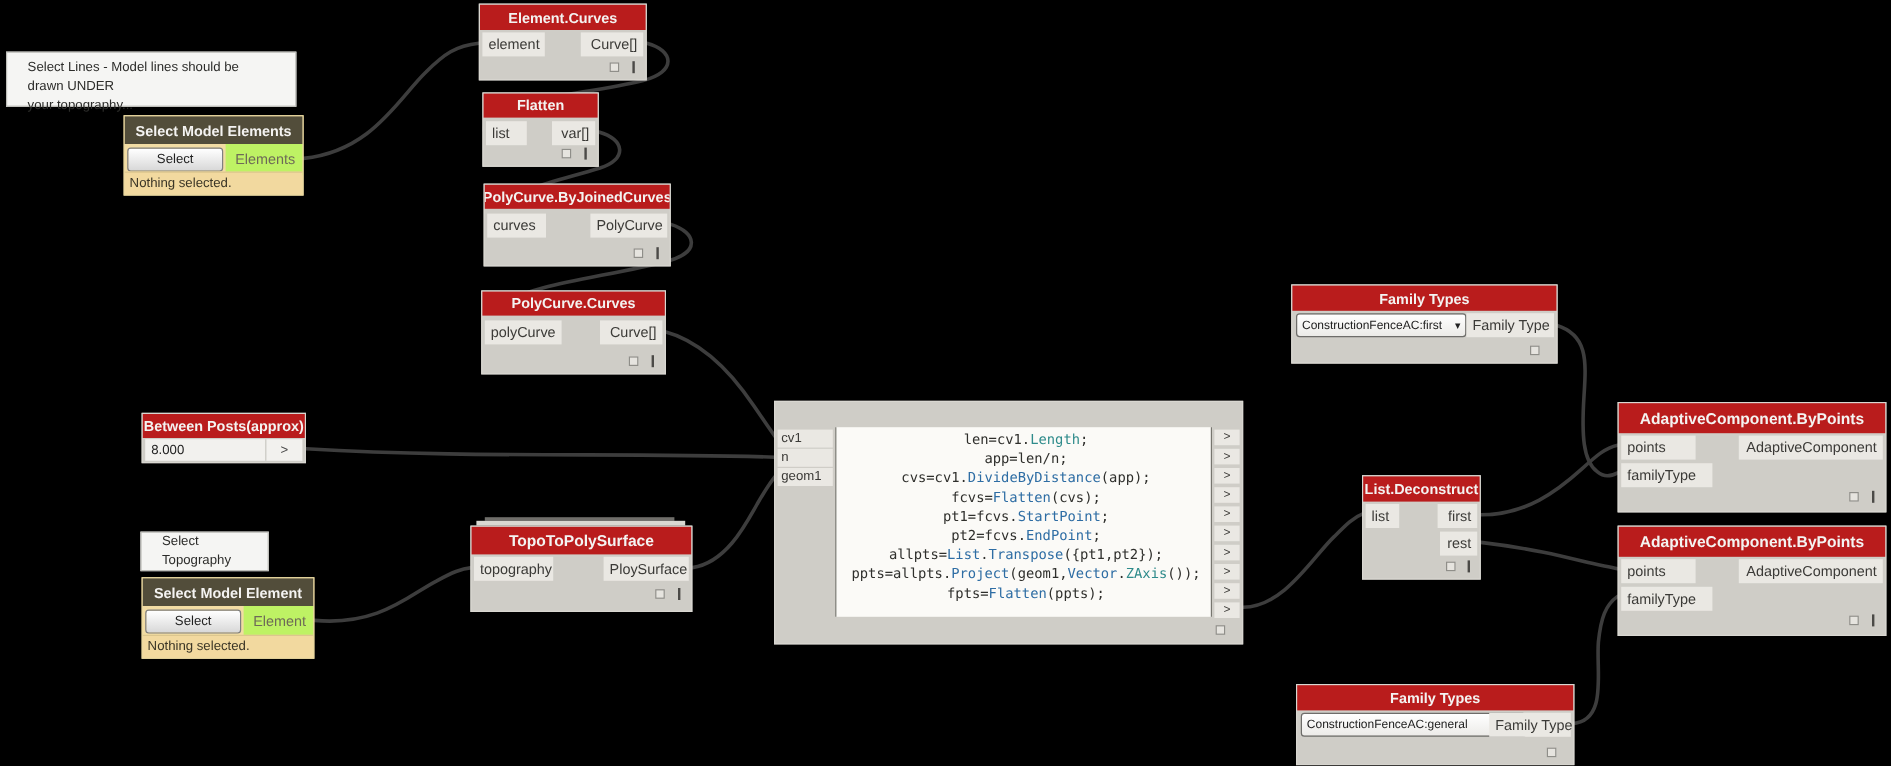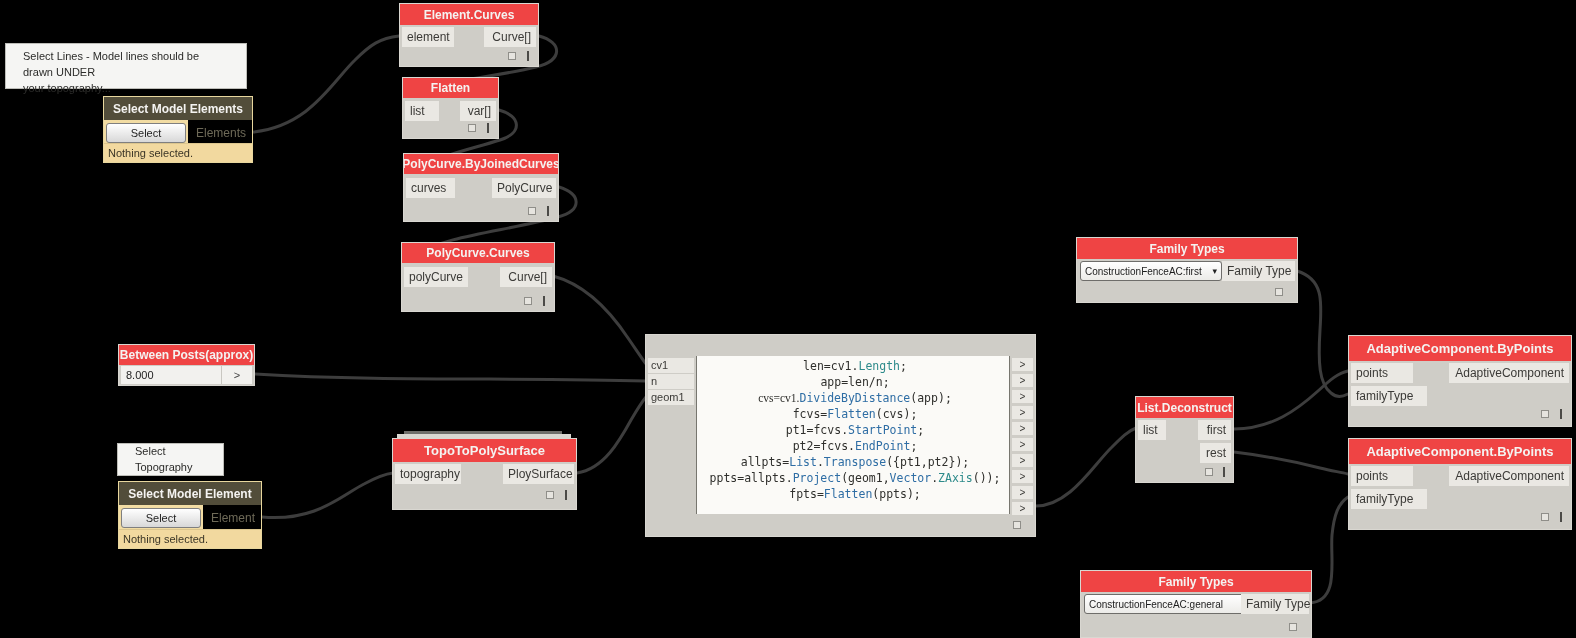--- a/index.html
+++ b/index.html
@@ -2,33 +2,33 @@
 <html><head>
 <meta charset="utf-8">
 <style>
   html,body{margin:0;padding:0;background:#000;}
   #canvas{position:relative;width:1576px;height:638px;background:#000000;overflow:hidden;
           font-family:"Liberation Sans",sans-serif;}
   svg.wires{position:absolute;left:0;top:0;z-index:1;}
   svg.wires path{stroke:#3d3d3d;stroke-width:3;fill:none;stroke-linecap:round;}
 
   .node{position:absolute;box-sizing:border-box;background:#cfcdc7;border:1px solid #d9d7d1;z-index:2;}
-  .hdr{position:absolute;left:0;top:0;right:0;height:21px;background:#ef4444;color:#f4f3f1;
+  .hdr{position:absolute;left:0;top:0;right:0;height:21px;background:#b91c1c;color:#f4f3f1;
        font-weight:bold;font-size:12px;display:flex;align-items:center;justify-content:center;
        white-space:nowrap;overflow:hidden;}
   .chip{position:absolute;height:20px;line-height:20px;background:#eae8e3;color:#3b3a37;
         font-size:12px;padding:0 5px;white-space:nowrap;box-sizing:border-box;}
   .chip.out{text-align:right;}
   .checkbox{position:absolute;width:8px;height:8px;border:1px solid #8f8e89;background:#e6e4df;box-sizing:border-box;}
   .lacing{position:absolute;width:2px;height:10px;background:#4b4a47;}
 
   
   .sel-node{background:#f2dca3;border:1px solid #e8d79e;}
   .sel-node .hdr{background:#524d3a;height:23px;}
-  .sel-out{position:absolute;left:84px;right:0;top:23px;height:26px;background:#000000;
+  .sel-out{position:absolute;left:84px;right:0;top:23px;height:26px;background:#bef264;
            color:#6e6a58;font-size:12px;line-height:26px;text-align:right;padding-right:6px;}
   .btn{position:absolute;left:2px;top:26px;width:80px;height:20px;background:linear-gradient(#ffffff,#d8d8d8);
        border:1px solid #7f7f7f;border-radius:3px;font-size:11px;color:#1f1f1f;
        display:flex;align-items:center;justify-content:center;box-sizing:border-box;}
   .sel-footer{position:absolute;left:0;right:0;bottom:0;height:18px;background:#f2d99f;
               border-top:1px solid #dcc68e;font-size:11px;line-height:18px;padding-left:4px;color:#3a3526;}
 
   .note{position:absolute;box-sizing:border-box;background:#f5f5f3;border:1px solid #bdbdb8;
         color:#2c2c2a;font-size:11px;line-height:1.45;padding:5px 17px;white-space:pre-line;z-index:2;}
 
@@ -149,21 +149,21 @@
   </div>
 
   <div class="node" style="left:645px;top:334px;width:391px;height:203px">
     <div class="cb-in" style="top:23px">cv1</div>
     <div class="cb-in" style="top:39px">n</div>
     <div class="cb-in" style="top:55px">geom1</div>
     <div class="code-area">
       <div>
           <div class="code-line"><span style="color: rgb(47, 47, 44);">len=cv1.</span><span style="color: rgb(46, 139, 139);">Length</span><span style="color: rgb(47, 47, 44);">;</span></div>
           <div class="code-line"><span style="color: rgb(47, 47, 44);">app=len/n;</span></div>
-          <div class="code-line"><span style="color: rgb(47, 47, 44); font-family: Liberation Serif, serif;">cvs=cv1.</span><span style="color: rgb(46, 109, 164);">DivideByDistance</span><span style="color: rgb(47, 47, 44);">(app);</span></div>
+          <div class="code-line"><span style="color: rgb(47, 47, 44);">cvs=cv1.</span><span style="color: rgb(46, 109, 164);">DivideByDistance</span><span style="color: rgb(47, 47, 44);">(app);</span></div>
           <div class="code-line"><span style="color: rgb(47, 47, 44);">fcvs=</span><span style="color: rgb(46, 109, 164);">Flatten</span><span style="color: rgb(47, 47, 44);">(cvs);</span></div>
           <div class="code-line"><span style="color: rgb(47, 47, 44);">pt1=fcvs.</span><span style="color: rgb(46, 109, 164);">StartPoint</span><span style="color: rgb(47, 47, 44);">;</span></div>
           <div class="code-line"><span style="color: rgb(47, 47, 44);">pt2=fcvs.</span><span style="color: rgb(46, 109, 164);">EndPoint</span><span style="color: rgb(47, 47, 44);">;</span></div>
           <div class="code-line"><span style="color: rgb(47, 47, 44);">allpts=</span><span style="color: rgb(46, 109, 164);">List</span><span style="color: rgb(47, 47, 44);">.</span><span style="color: rgb(46, 109, 164);">Transpose</span><span style="color: rgb(47, 47, 44);">({pt1,pt2});</span></div>
           <div class="code-line"><span style="color: rgb(47, 47, 44);">ppts=allpts.</span><span style="color: rgb(46, 109, 164);">Project</span><span style="color: rgb(47, 47, 44);">(geom1,</span><span style="color: rgb(46, 109, 164);">Vector</span><span style="color: rgb(47, 47, 44);">.</span><span style="color: rgb(46, 139, 139);">ZAxis</span><span style="color: rgb(47, 47, 44);">());</span></div>
           <div class="code-line"><span style="color: rgb(47, 47, 44);">fpts=</span><span style="color: rgb(46, 109, 164);">Flatten</span><span style="color: rgb(47, 47, 44);">(ppts);</span></div>
         </div>
     </div>
     <div class="out-col">
         <div class="out-chip">&gt;</div>

